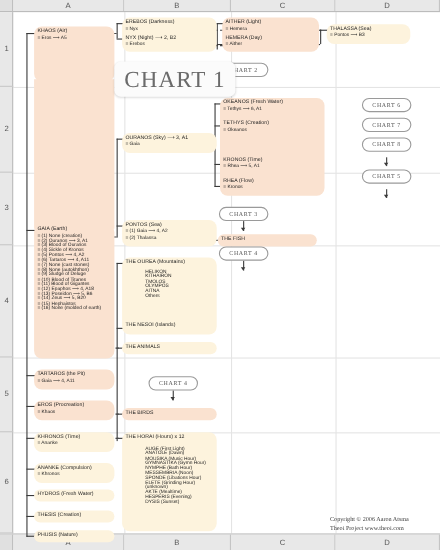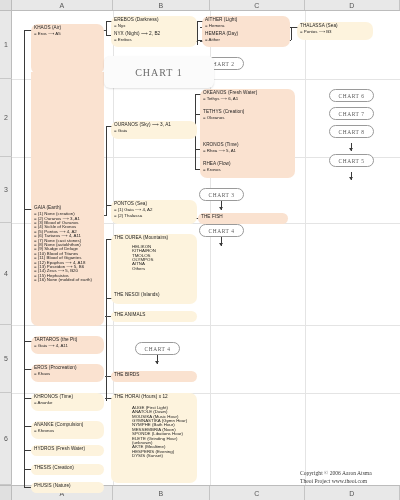--- a/index.html
+++ b/index.html
@@ -103,21 +103,21 @@
     font-family: "Liberation Serif", serif;
   }
 
   .chart-title {
     position: absolute;
     background: #fbfbfb;
     border-radius: 6px;
     box-shadow: 0 1px 2px rgba(0,0,0,.13);
     display: flex; align-items: center; justify-content: center;
     font-family: "Liberation Serif", serif;
-    font-size: 10px;
+    font-size: 21px;
     color: #6b6b6b;
     letter-spacing: 1px;
   }
 
   .copyright {
     position: absolute;
     font-family: "Liberation Serif", serif;
     font-size: 5.6px;
     color: #3d3d3d;
     line-height: 1.35;

